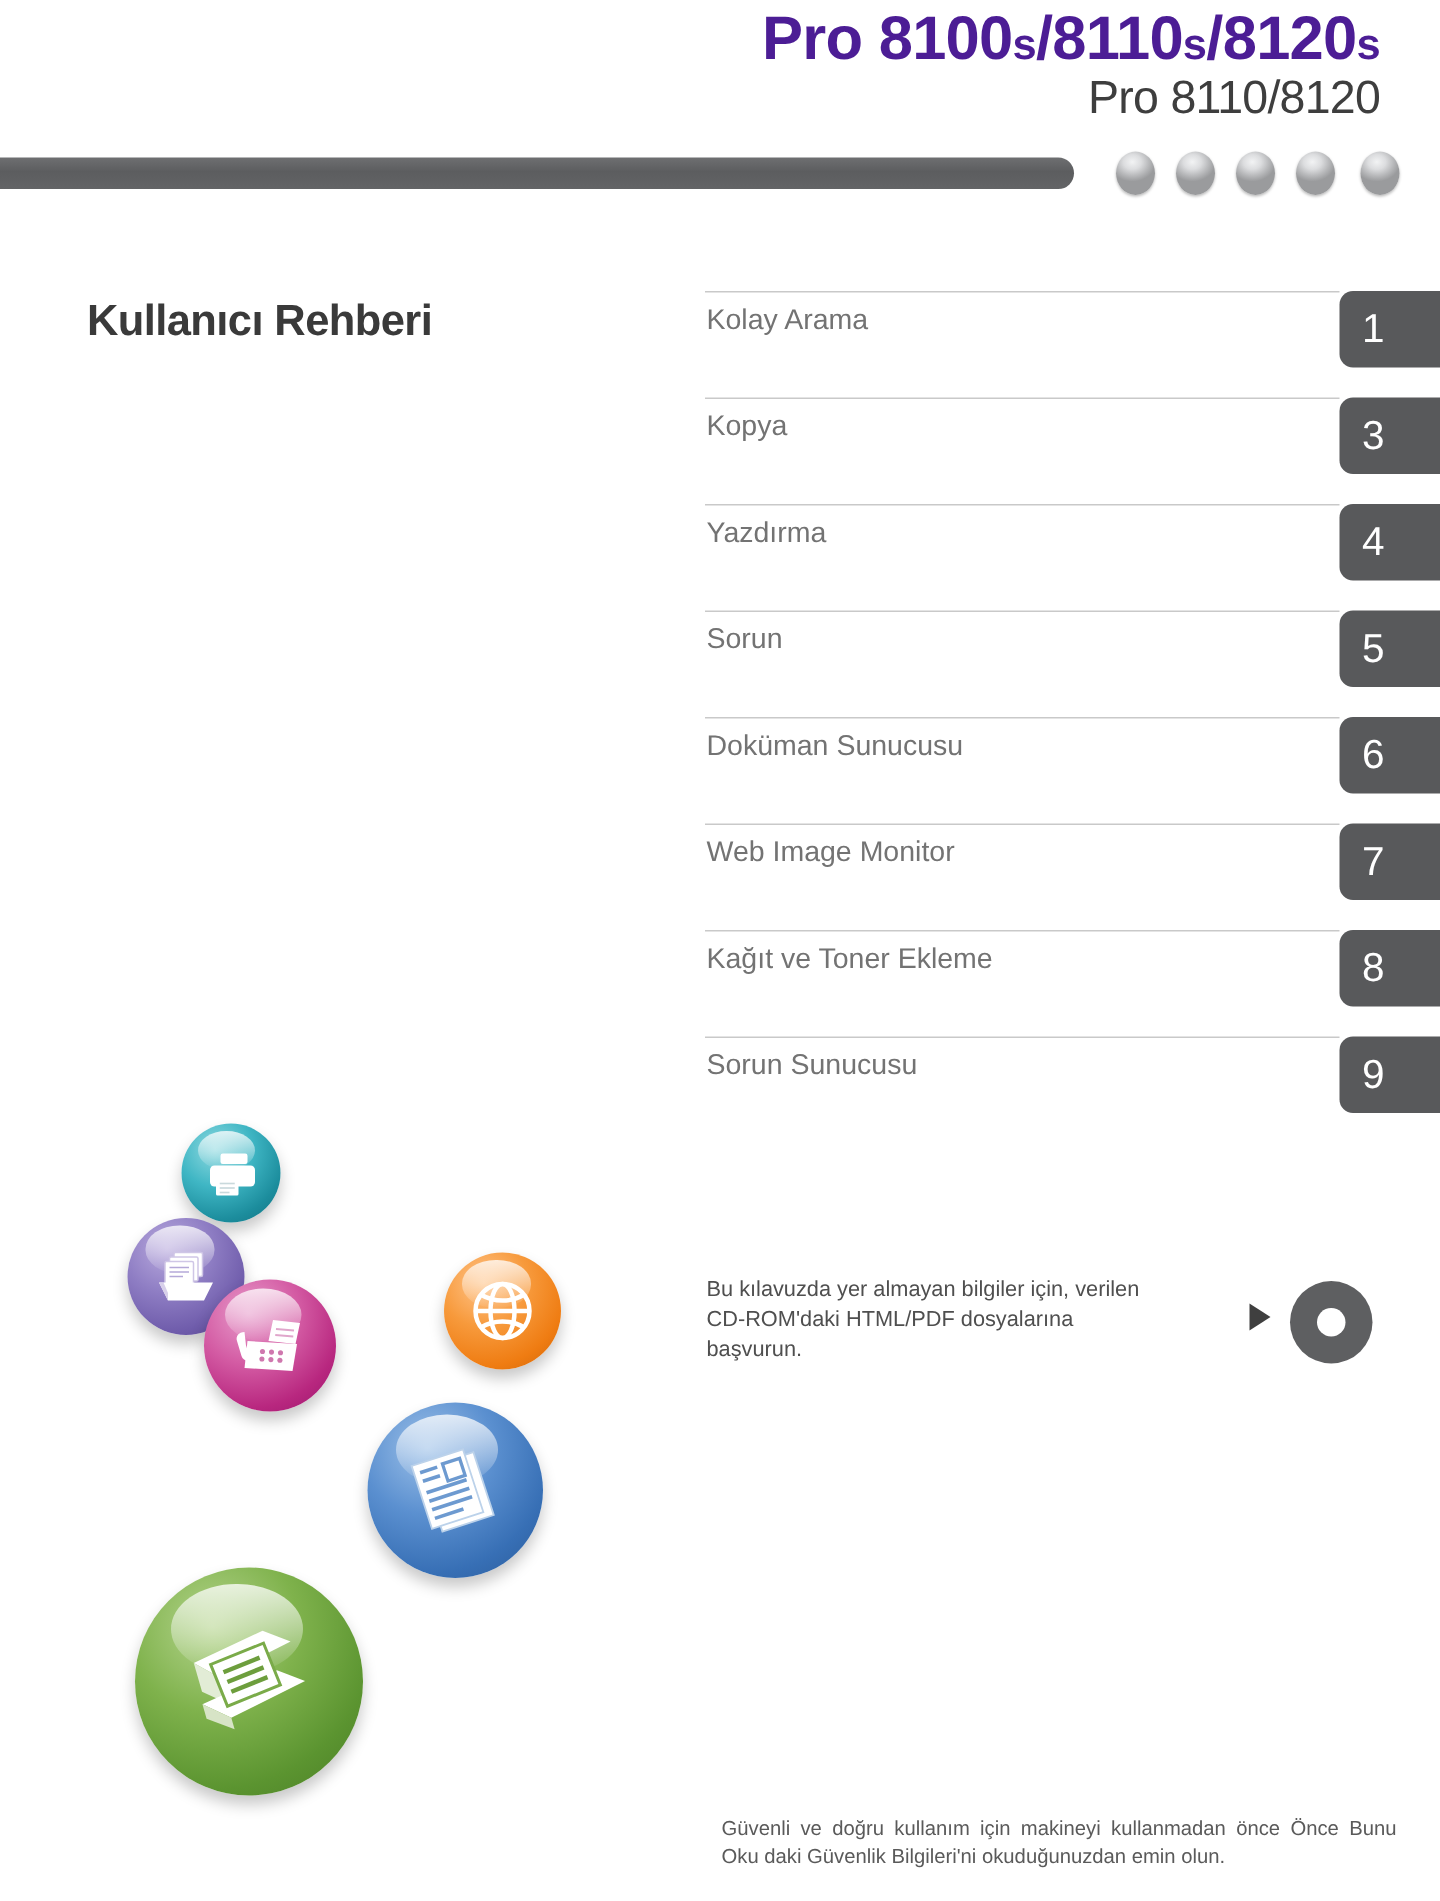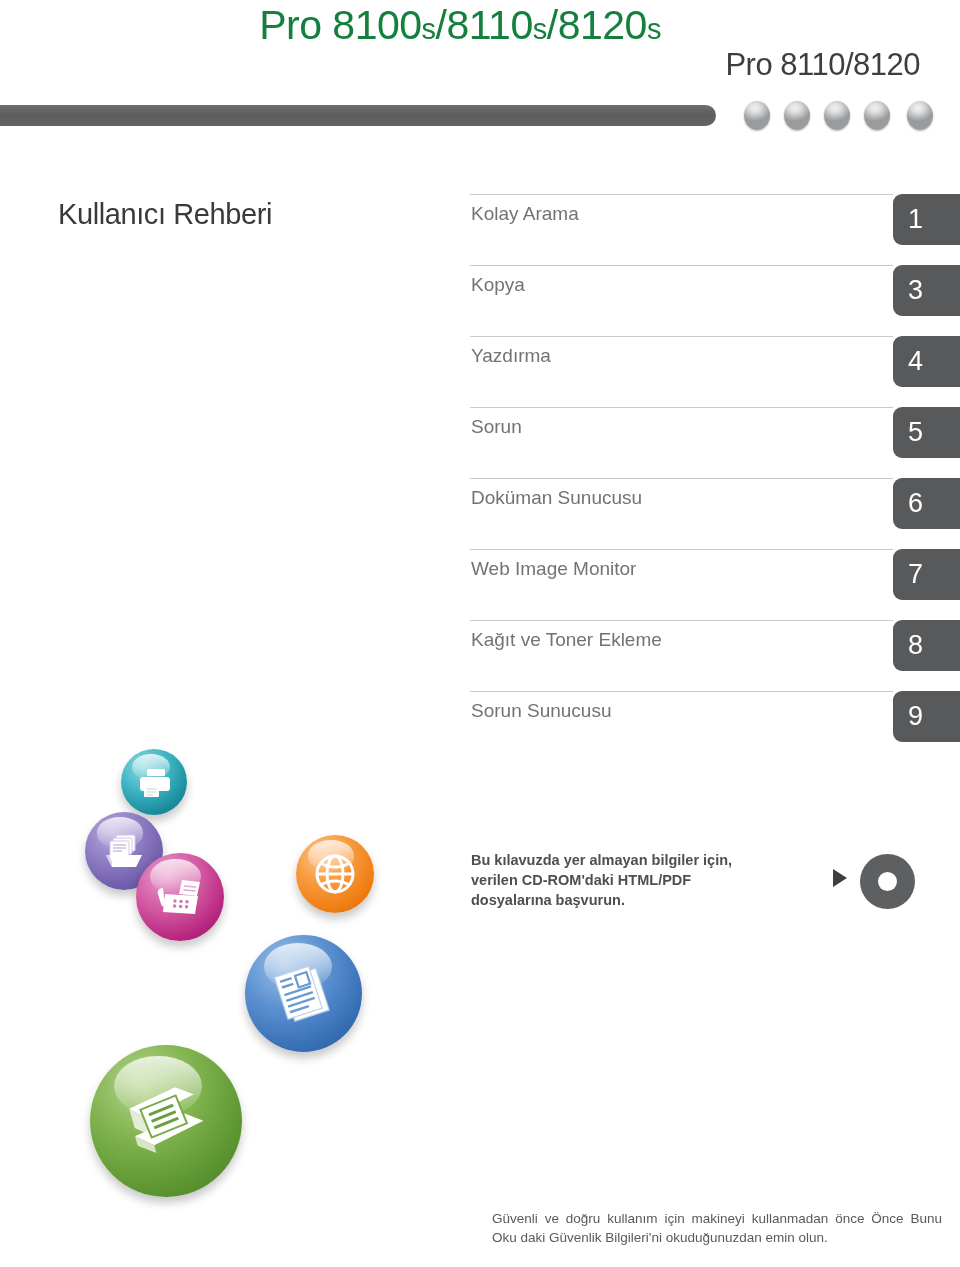--- a/index.html
+++ b/index.html
@@ -21,25 +21,24 @@
   .model-titles {
     position: absolute;
     top: 4px;
     left: 0;
     width: 920px;
     text-align: right;
     line-height: 1.05;
   }
   .model-line-1 {
     font-size: 41px;
-    font-weight: 400;
-    color: #15803d;
+    font-weight: 700;
+    color: #4c1d95;
     letter-spacing: -0.5px;
     display: block;
-    text-align: center;
   }
   .model-line-1 .sfx { font-size: 29px; }
   .model-line-2 {
     font-size: 31px;
     font-weight: 400;
     color: #3e3e3e;
     letter-spacing: -0.5px;
     display: block;
     margin-top: 2px;
   }
@@ -71,21 +70,21 @@
       radial-gradient(ellipse 60% 45% at 42% 24%, #f2f3f4 0%, #dcdddf 38%, #b9babc 70%, #9a9b9d 100%);
     box-shadow: 0 1px 2px rgba(0,0,0,0.28);
   }
 
   
   .guide-title {
     position: absolute;
     left: 58px;
     top: 198px;
     font-size: 29px;
-    font-weight: normal;
+    font-weight: bold;
     color: #3a3a3a;
     letter-spacing: -0.4px;
   }
 
   
   .chapter-list {
     position: absolute;
     left: 470px;
     top: 194px;
     width: 490px;
@@ -129,21 +128,20 @@
 
   
   .cd-note {
     position: absolute;
     left: 471px;
     top: 850px;
     width: 300px;
     font-size: 14.5px;
     line-height: 20px;
     color: #4f4f4f;
-    font-weight: bold;
   }
   .cd-arrow {
     position: absolute;
     left: 833px;
     top: 869px;
     width: 0;
     height: 0;
     border-left: 14px solid #3f3f3f;
     border-top: 9px solid transparent;
     border-bottom: 9px solid transparent;
@@ -164,21 +162,21 @@
     top: 18px;
     width: 19px;
     height: 19px;
     border-radius: 50%;
     background: #ffffff;
   }
 
   
   .footer-note {
     position: absolute;
-    left: 492px;
+    left: 481px;
     top: 1209px;
     width: 450px;
     font-size: 13.5px;
     line-height: 19px;
     color: #5a5a5a;
     text-align: justify;
   }
 
   
   .sphere {

